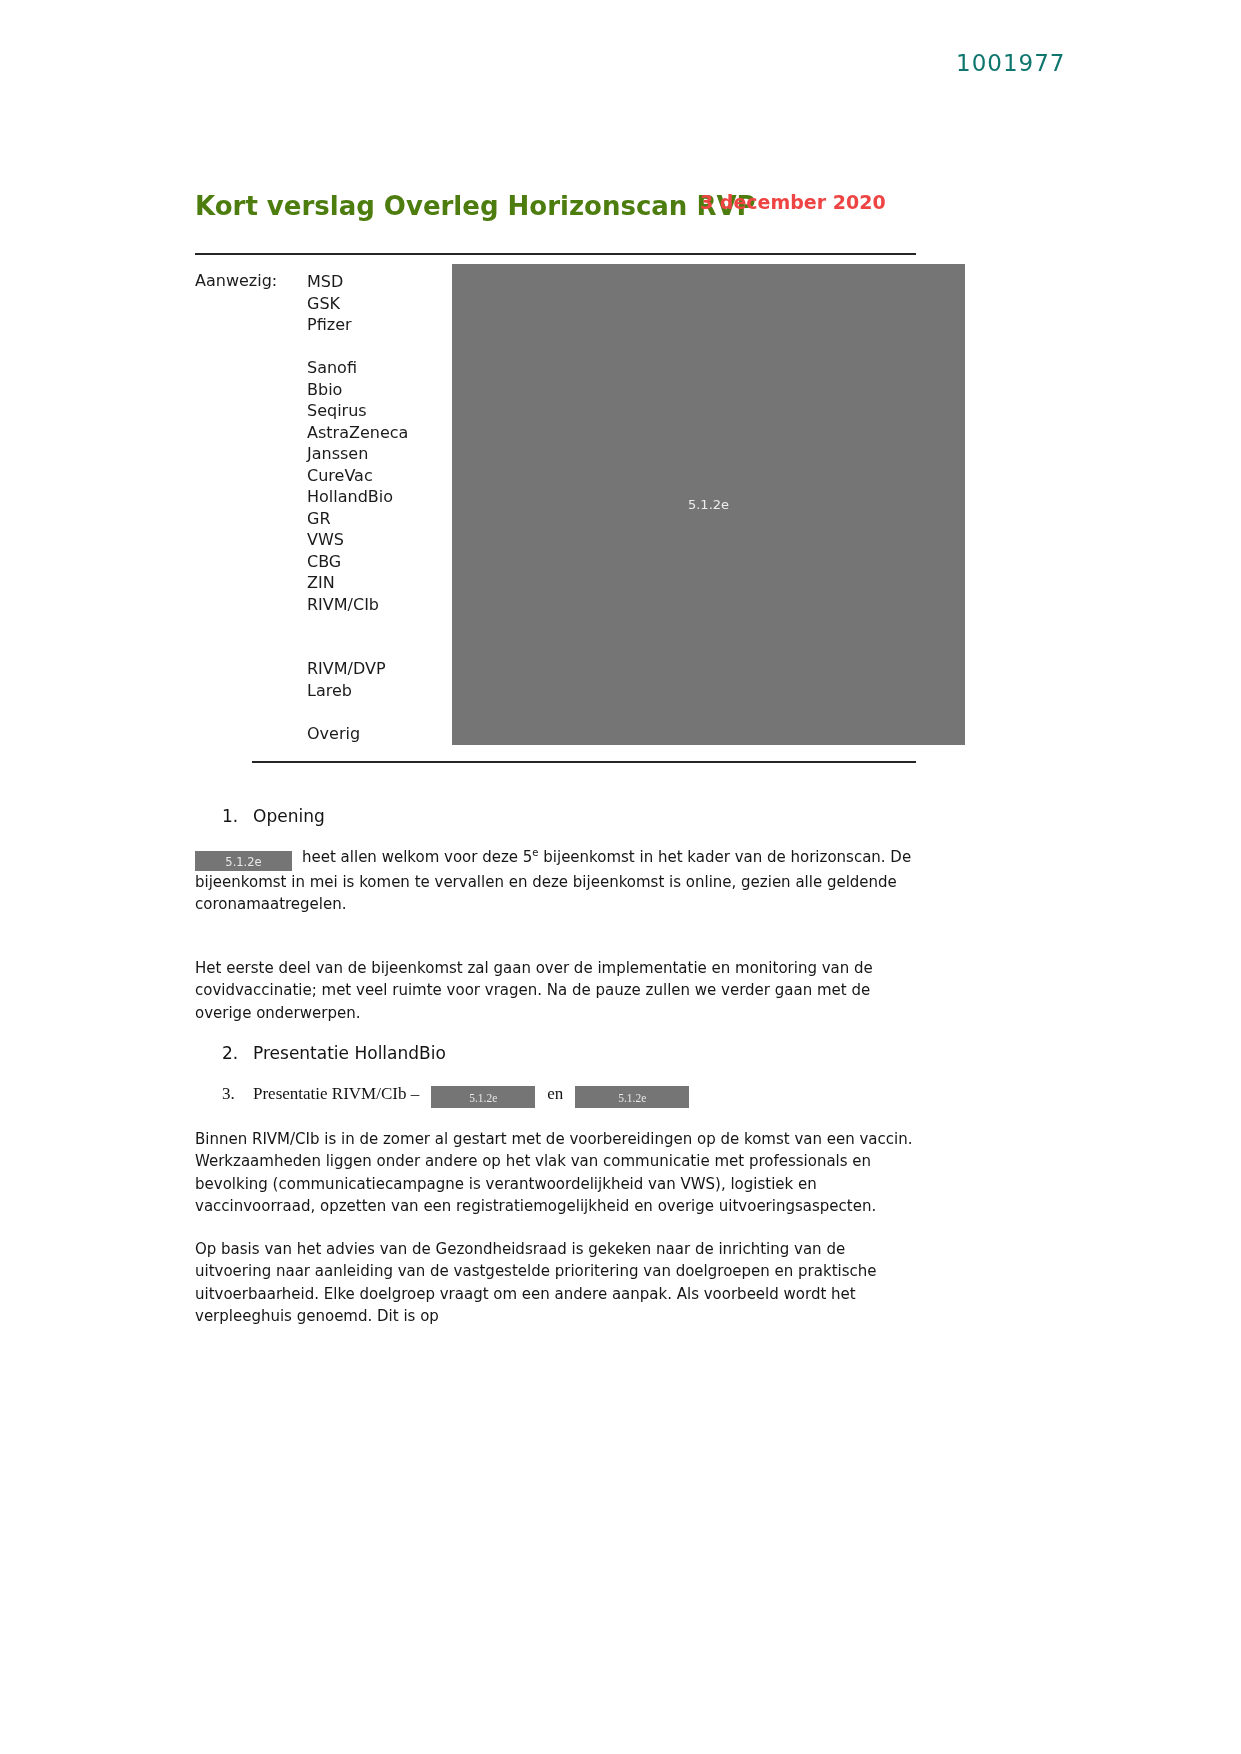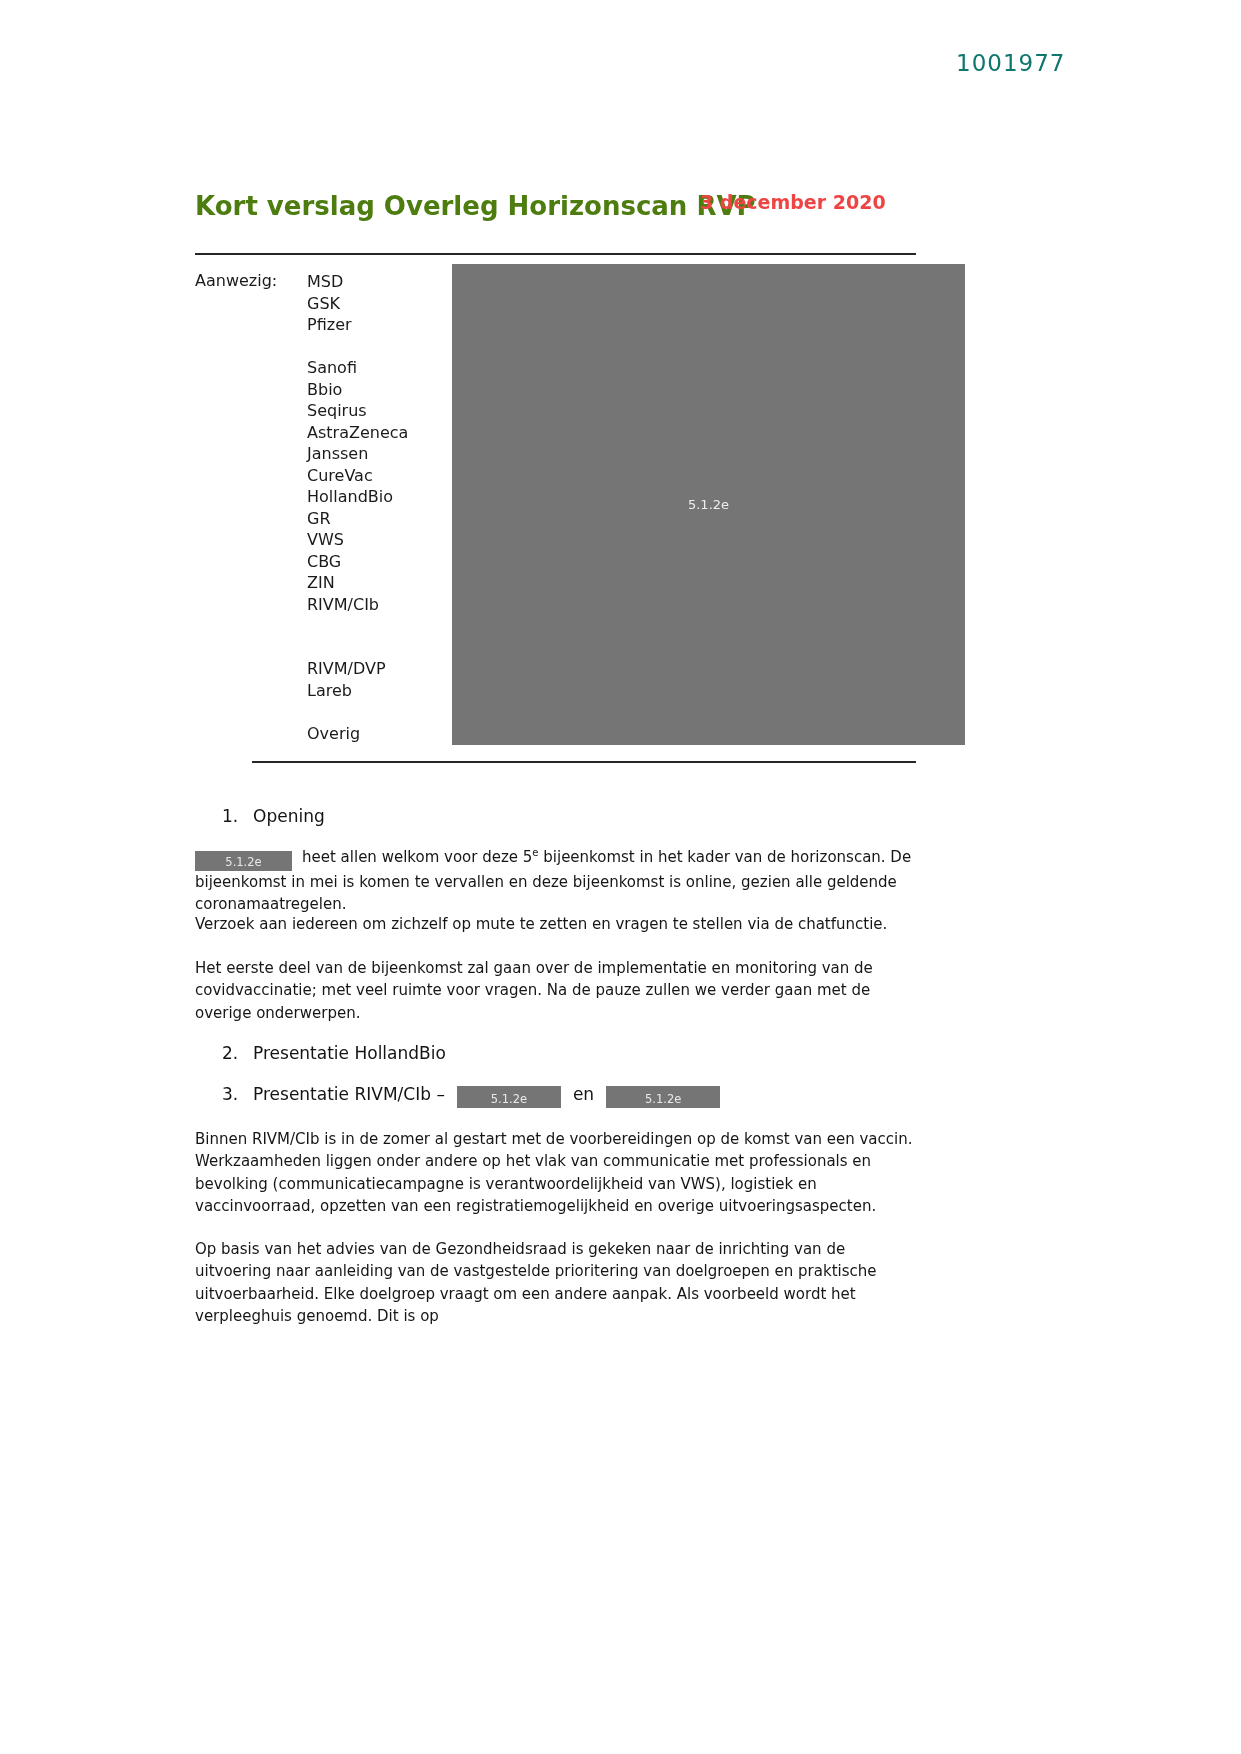--- a/index.html
+++ b/index.html
@@ -68,21 +68,21 @@
   }
 
   .section-heading {
     left: 222px;
     font-size: 17px;
     color: #141414;
     white-space: nowrap;
   }
   .sh-1 { top: 806px; }
   .sh-2 { top: 1043px; }
-  .sh-3 { top: 1084px; }
+  .sh-3 { top: 1084px; font-family: Liberation Serif, serif; }
   .h-num { display: inline-block; width: 31px; }
 
   .body-block {
     left: 195px;
     width: 720px;
     font-size: 15px;
     line-height: 22.3px;
     color: #161616;
   }
   .p-opening  { top: 846px; }
@@ -158,21 +158,20 @@
   </div>
 
   <div class="pos rule rule-bottom"></div>
 
   <div class="pos section-heading sh-1">
     <span class="h-num">1.</span><span class="h-text">Opening</span>
   </div>
 
   <p class="pos body-block p-opening"><span class="redaction-inline rd-p1"><span class="red-label-sm">5.1.2e</span></span><span>heet allen welkom voor deze 5</span><sup>e</sup><span> bijeenkomst in het kader van de horizonscan. De bijeenkomst in mei is komen te vervallen en deze bijeenkomst is online, gezien alle geldende coronamaatregelen.</span></p>
 
-  <p class="pos body-block p-verzoek">Verzoek aan iedereen om zichzelf op mute te zetten en vragen te stellen via de chatfunctie.</p>
 
   <p class="pos body-block p-eerste">Het eerste deel van de bijeenkomst zal gaan over de implementatie en monitoring van de covidvaccinatie; met veel ruimte voor vragen. Na de pauze zullen we verder gaan met de overige onderwerpen.</p>
 
   <div class="pos section-heading sh-2">
     <span class="h-num">2.</span><span class="h-text">Presentatie HollandBio</span>
   </div>
 
   <div class="pos section-heading sh-3">
     <span class="h-num">3.</span><span class="h-text">Presentatie RIVM/CIb –</span><span class="redaction-inline rd-h3a"><span class="red-label-sm">5.1.2e</span></span><span class="h-text">en</span><span class="redaction-inline rd-h3b"><span class="red-label-sm">5.1.2e</span></span>
   </div>

